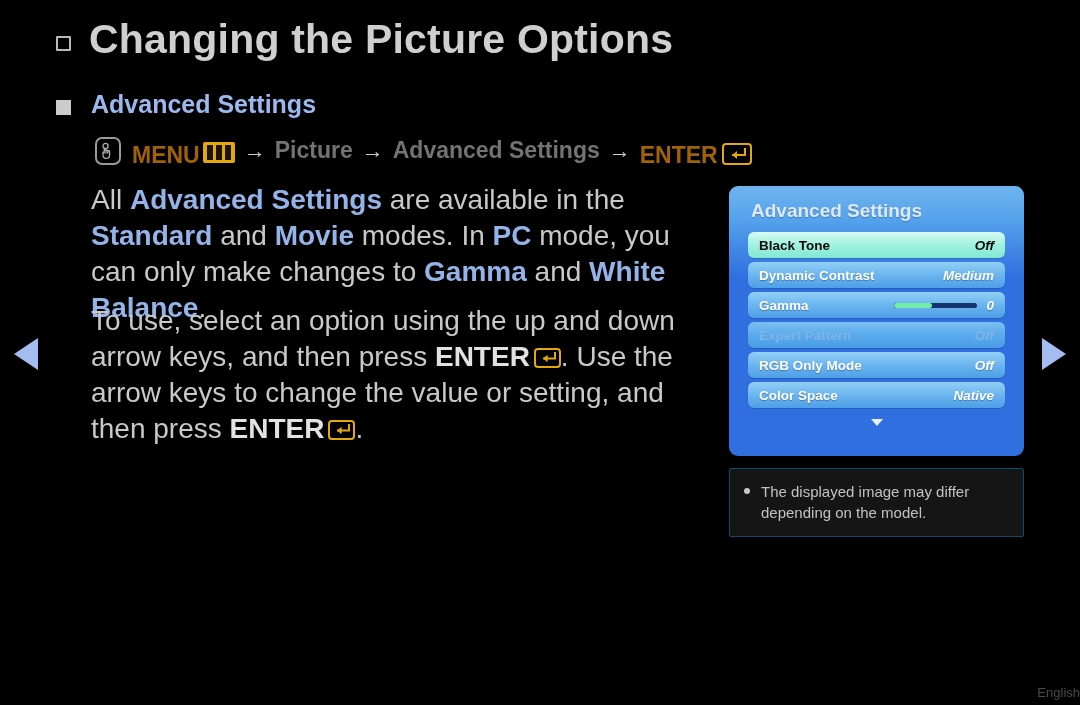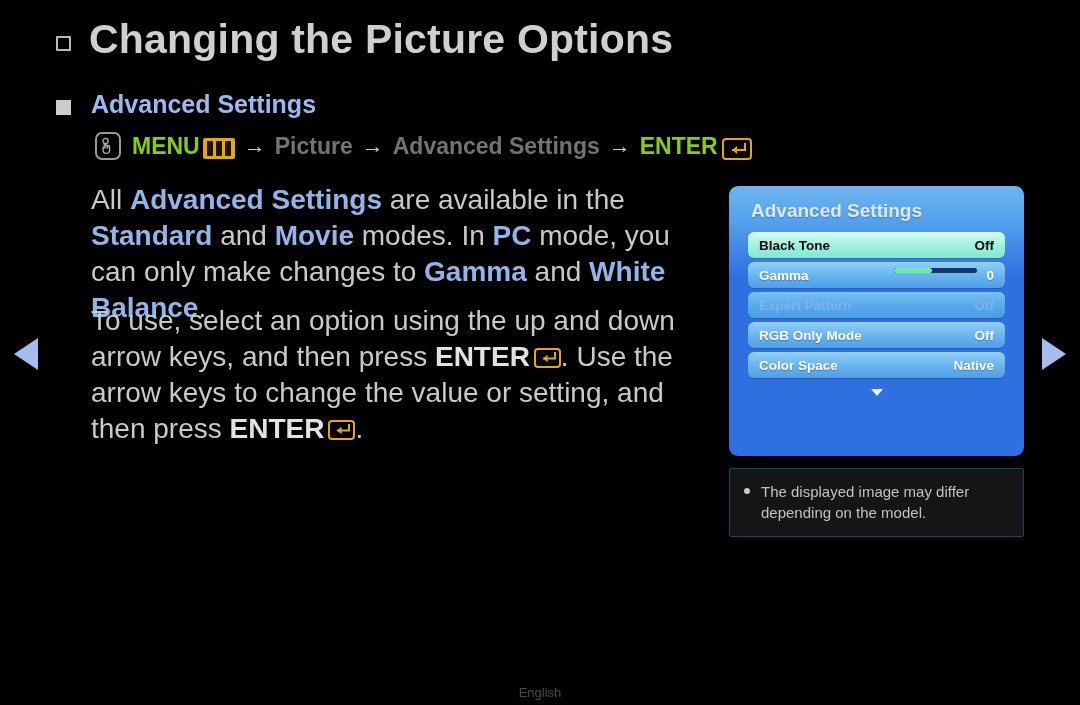--- a/index.html
+++ b/index.html
@@ -84,21 +84,21 @@
     height: 28px;
     border: 2px solid #9a9a9a;
     border-radius: 7px;
     box-sizing: border-box;
     display: inline-flex;
     align-items: center;
     justify-content: center;
     margin-right: 11px;
     flex: none;
   }
-  .path-plain { color: #84cc16; }
+  .path-plain { color: #a16207; margin-top: 10px; }
   .path-blue  { color: #737373; }
   .path-arrow { color: #cfcfcf; margin: 0 9px; font-weight: normal; font-size: 22px; }
   .menu-key {
     display: inline-block;
     width: 32px;
     height: 21px;
     background: #e5a80c;
     border-radius: 2px;
     margin-left: 3px;
     position: relative;
@@ -222,21 +222,23 @@
   }
   .osd-row.disabled {
     color: #7fb3e8;
     text-shadow: none;
     background: linear-gradient(180deg, #7cc0f2 0%, #5aabec 48%, #4a9ce7 100%);
   }
   .osd-label { white-space: nowrap; }
   .osd-value { white-space: nowrap; }
   .osd-right {
     display: flex;
+    align-items: center;
     gap: 9px;
+    font-style: italic;
   }
   .slider {
     width: 83px;
     height: 5px;
     border-radius: 3px;
     background: #16346e;
     overflow: hidden;
     position: relative;
   }
   .slider > span {
@@ -285,21 +287,21 @@
     line-height: 21px;
     color: #c2c2c2;
   }
 
   
   .footer {
     position: absolute;
     left: 0;
     right: 0;
     top: 685px;
-    text-align: center;
+    text-align: right;
     font-size: 13px;
     color: #4a4a4a;
   }
 </style>
 </head>
 <body>
 
 <div class="page-title-row">
   <span class="sq-hollow"></span>
   <span class="page-title">Changing the Picture Options</span>
@@ -364,20 +366,26 @@
 <div class="osd-panel">
   <div class="osd-title">Advanced Settings</div>
   <div class="osd-rows" id="osd-rows">
       <div class="osd-row selected">
         <span class="osd-label">Black Tone</span>
         <span class="osd-right">
           <span class="osd-value">Off</span>
         </span>
       </div>
       <div class="osd-row">
+        <span class="osd-label">Dynamic Contrast</span>
+        <span class="osd-right">
+          <span class="osd-value">Medium</span>
+        </span>
+      </div>
+      <div class="osd-row">
         <span class="osd-label">Gamma</span>
         <span class="osd-right">
           <span class="slider">
             <span style="width: 45%;"></span>
           </span>
           <span class="osd-value">0</span>
         </span>
       </div>
       <div class="osd-row disabled">
         <span class="osd-label">Expert Pattern</span>

